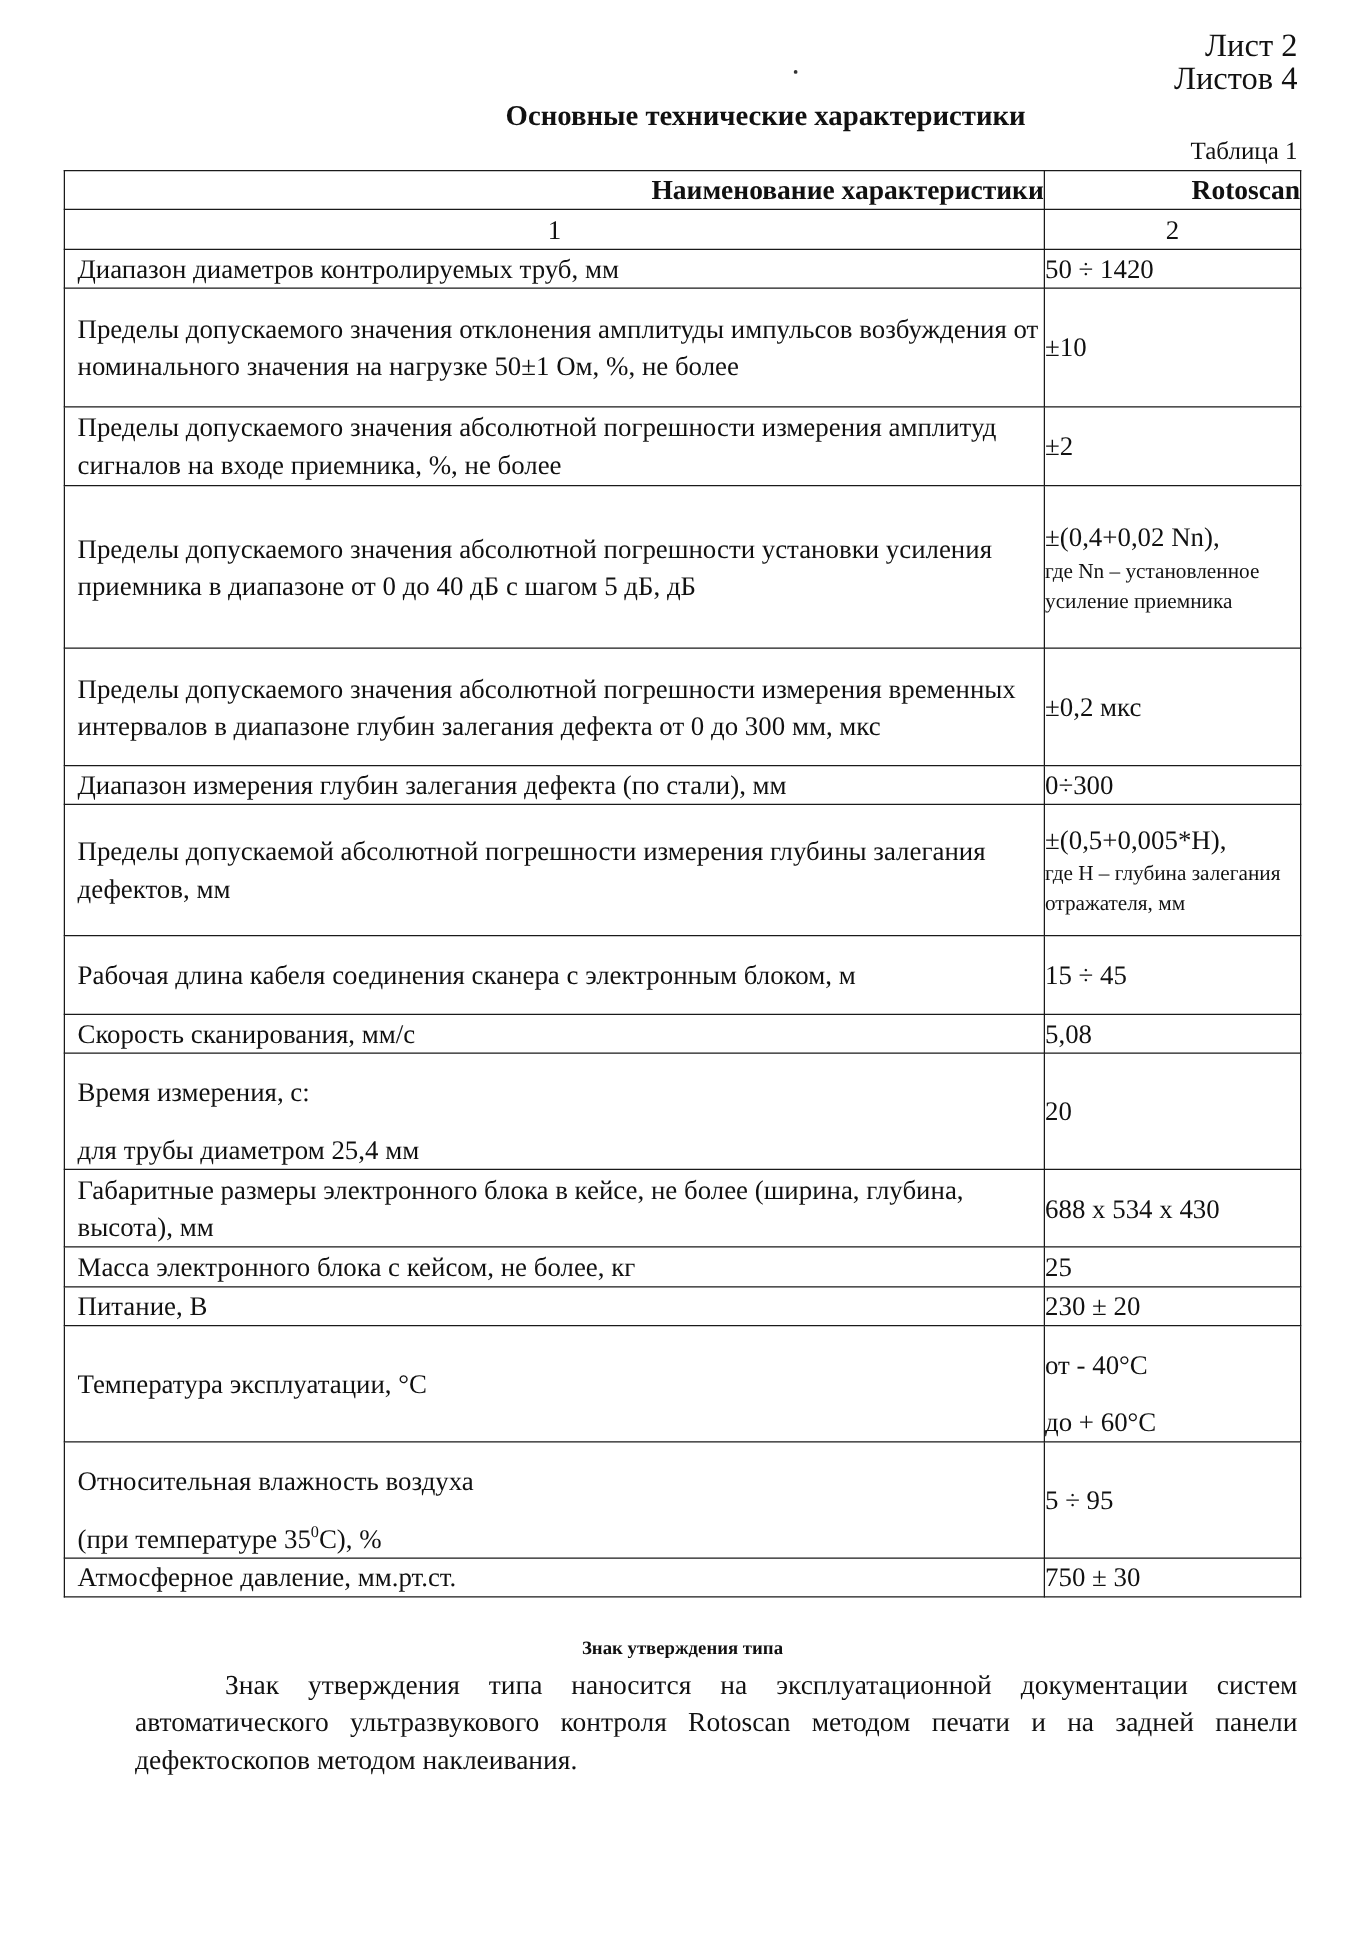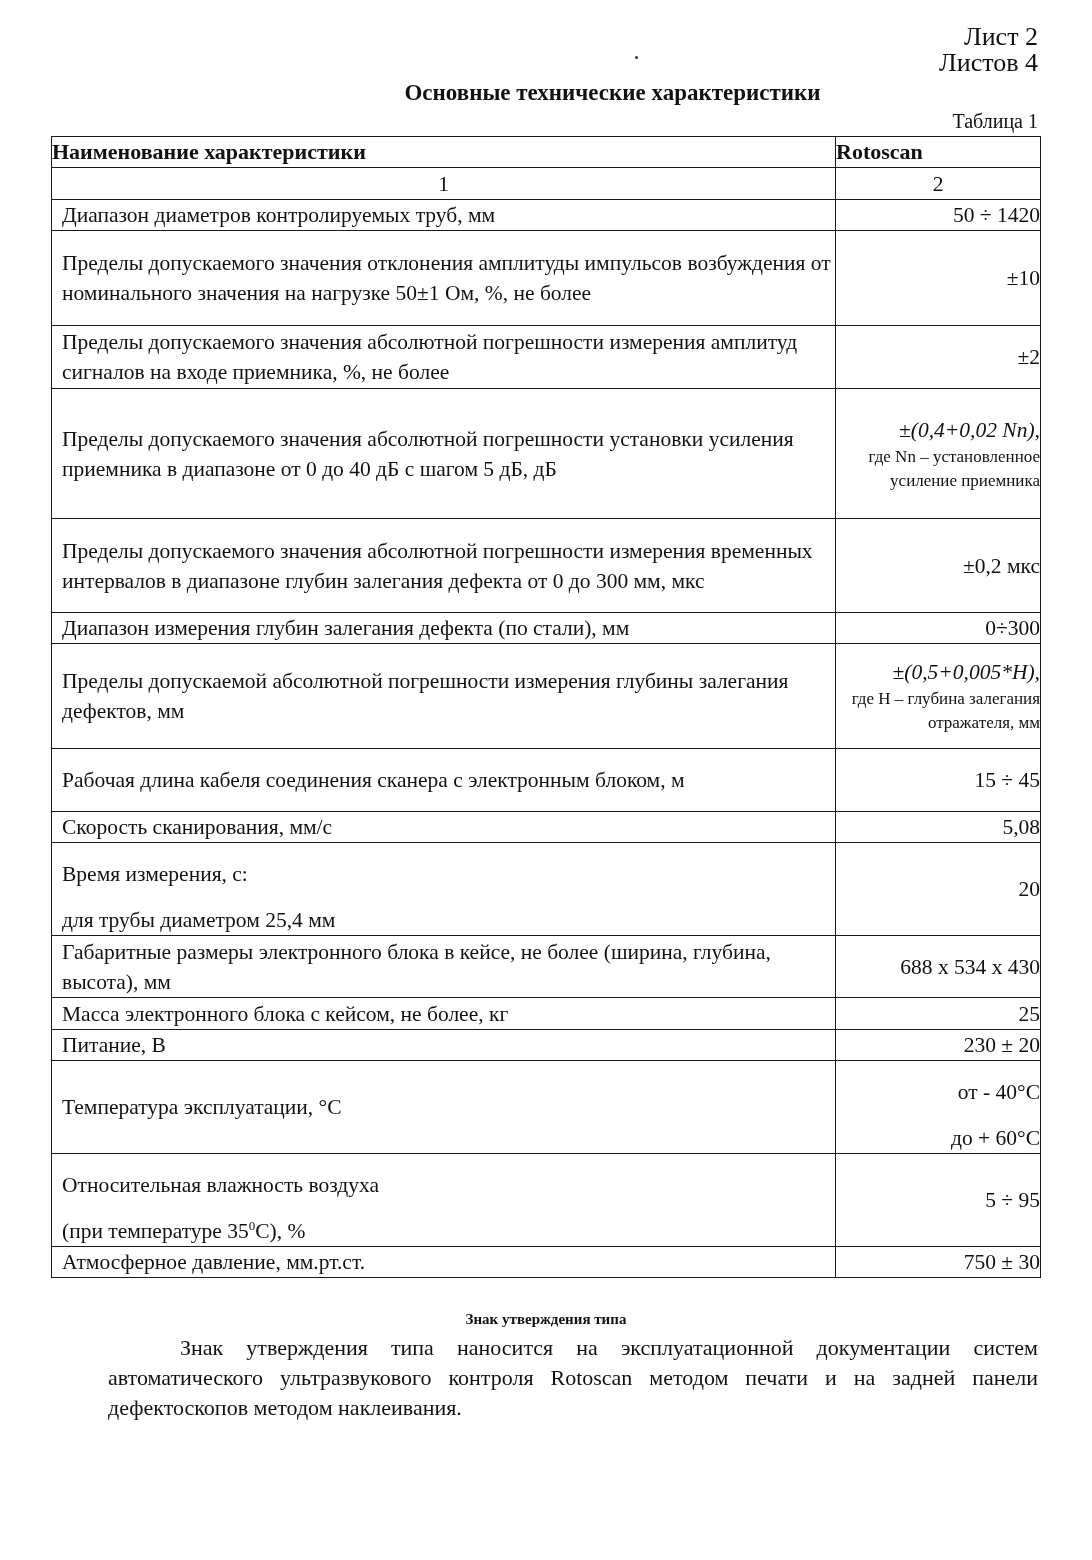--- a/index.html
+++ b/index.html
@@ -19,27 +19,27 @@
   .table-label { position: absolute; right: 54px; top: 108px; font-size: 20px; line-height: 26px; }
 
   table.spec {
     position: absolute; left: 51px; top: 136px; width: 989px;
     border-collapse: collapse; table-layout: fixed;
     font-size: 21.5px; line-height: 30px;
   }
   table.spec td, table.spec th {
     border: 1.5px solid #1a1a1a; padding: 0 0 0 10px; vertical-align: middle;
   }
-  table.spec th { font-weight: bold; font-size: 22px; text-align: left; padding: 0; }
+  table.spec th { font-weight: bold; font-size: 22px; text-align: right; padding: 0; }
   table.spec col.c1 { width: 784px; }
   table.spec col.c2 { width: 205px; }
-  table.spec td.val { text-align: right; padding: 0; }
+  table.spec td.val { text-align: left; padding: 0; }
   table.spec td.idx { text-align: center; padding: 0; }
   .small { font-size: 17px; line-height: 24px; display: block; }
-  .valmain { display: block; line-height: 30px; font-style: italic; }
+  .valmain { display: block; line-height: 30px; }
   .valsub { display: block; line-height: 30px; margin-top: 16px; }
   td.bottomval { vertical-align: bottom; }
   td.indent { padding-left: 14px; }
   sup { font-size: 13px; line-height: 0; }
 
   .approval-title {
     position: absolute; left: 0; width: 1092px; top: 1304px; text-align: center;
     font-weight: bold; font-size: 15px; line-height: 30px;
   }
   .approval-text {

